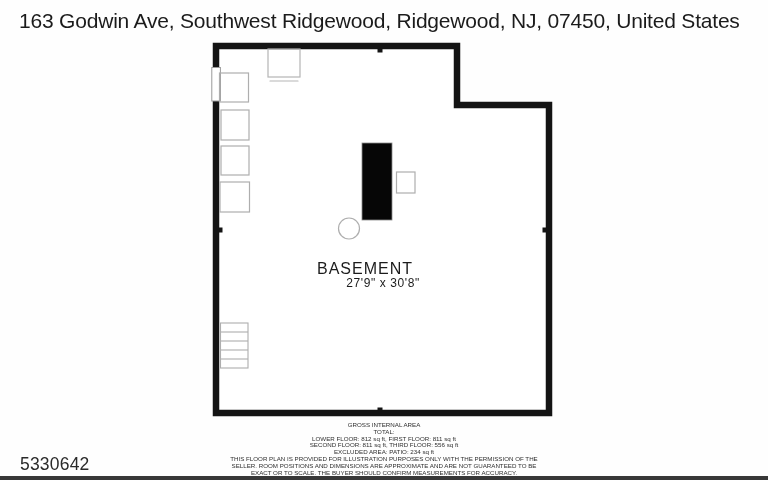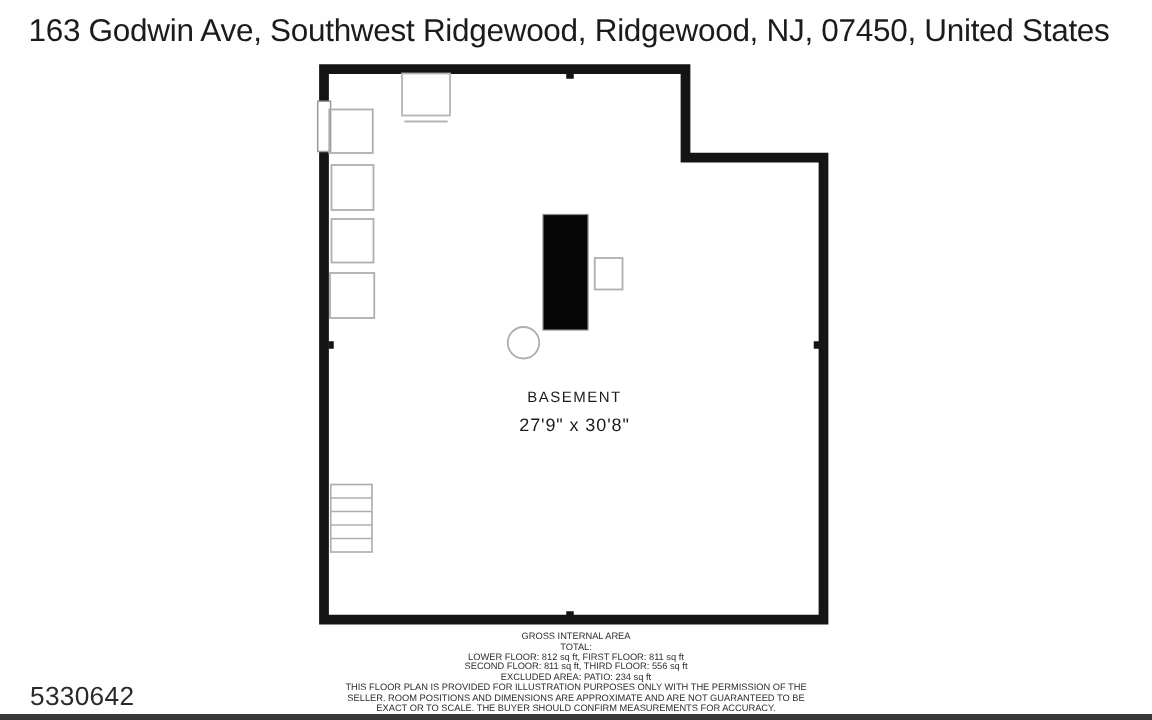--- a/index.html
+++ b/index.html
@@ -8,22 +8,22 @@
     font-family:"Liberation Sans", sans-serif;position:relative;
   }
   .page{position:absolute;inset:0;background:#fefefe;}
   .listing-title{
     position:absolute;left:19px;top:9px;width:760px;
     font-size:21px;font-weight:400;color:#1b1b1b;letter-spacing:-0.2px;
     white-space:nowrap;
   }
   .plan-svg{position:absolute;left:0;top:0;}
   .room-label{
-    position:absolute;left:383px;top:260px;transform:translateX(-50%);
-    font-size:10px;letter-spacing:1px;color:#1c1c1c;white-space:nowrap;
+    position:absolute;left:365px;top:260px;transform:translateX(-50%);
+    font-size:16px;letter-spacing:1px;color:#1c1c1c;white-space:nowrap;
   }
   .room-dims{
     position:absolute;left:383px;top:276px;transform:translateX(-50%);
     font-size:12px;letter-spacing:0.6px;color:#1c1c1c;white-space:nowrap;
   }
   .footer-block{
     position:absolute;left:0;top:422px;width:768px;text-align:center;
     font-size:6.2px;line-height:6.8px;color:#2e2e2e;
   }
   .footer-block .disclaimer{

